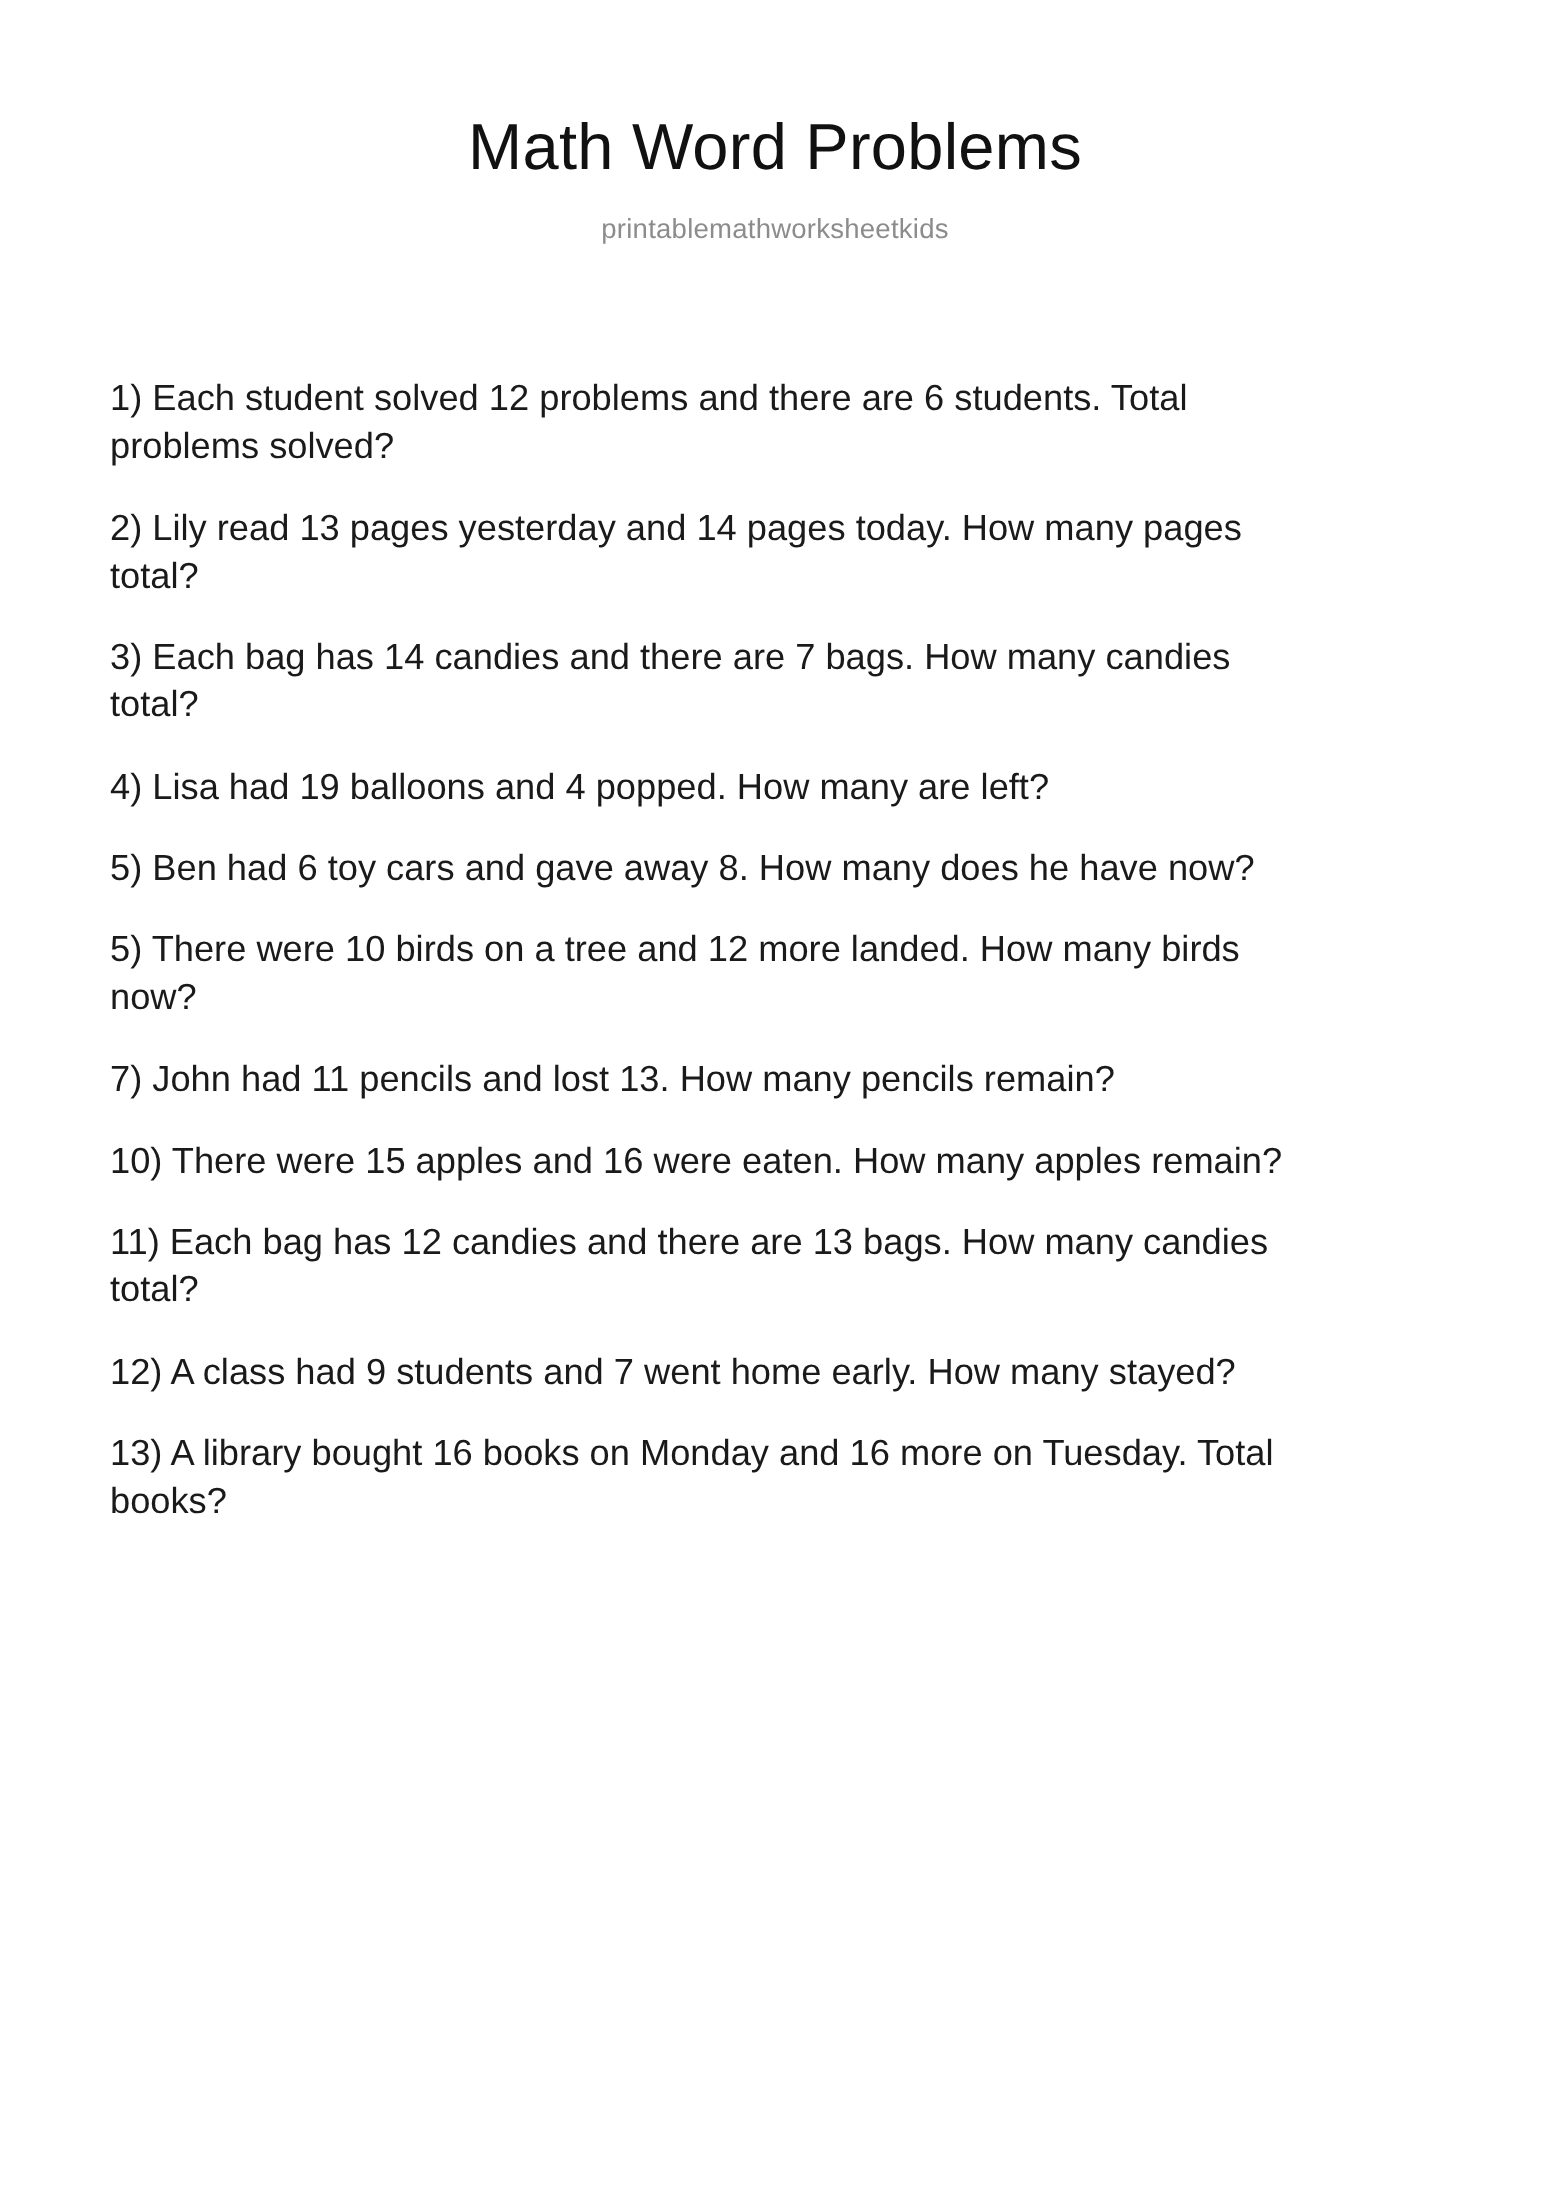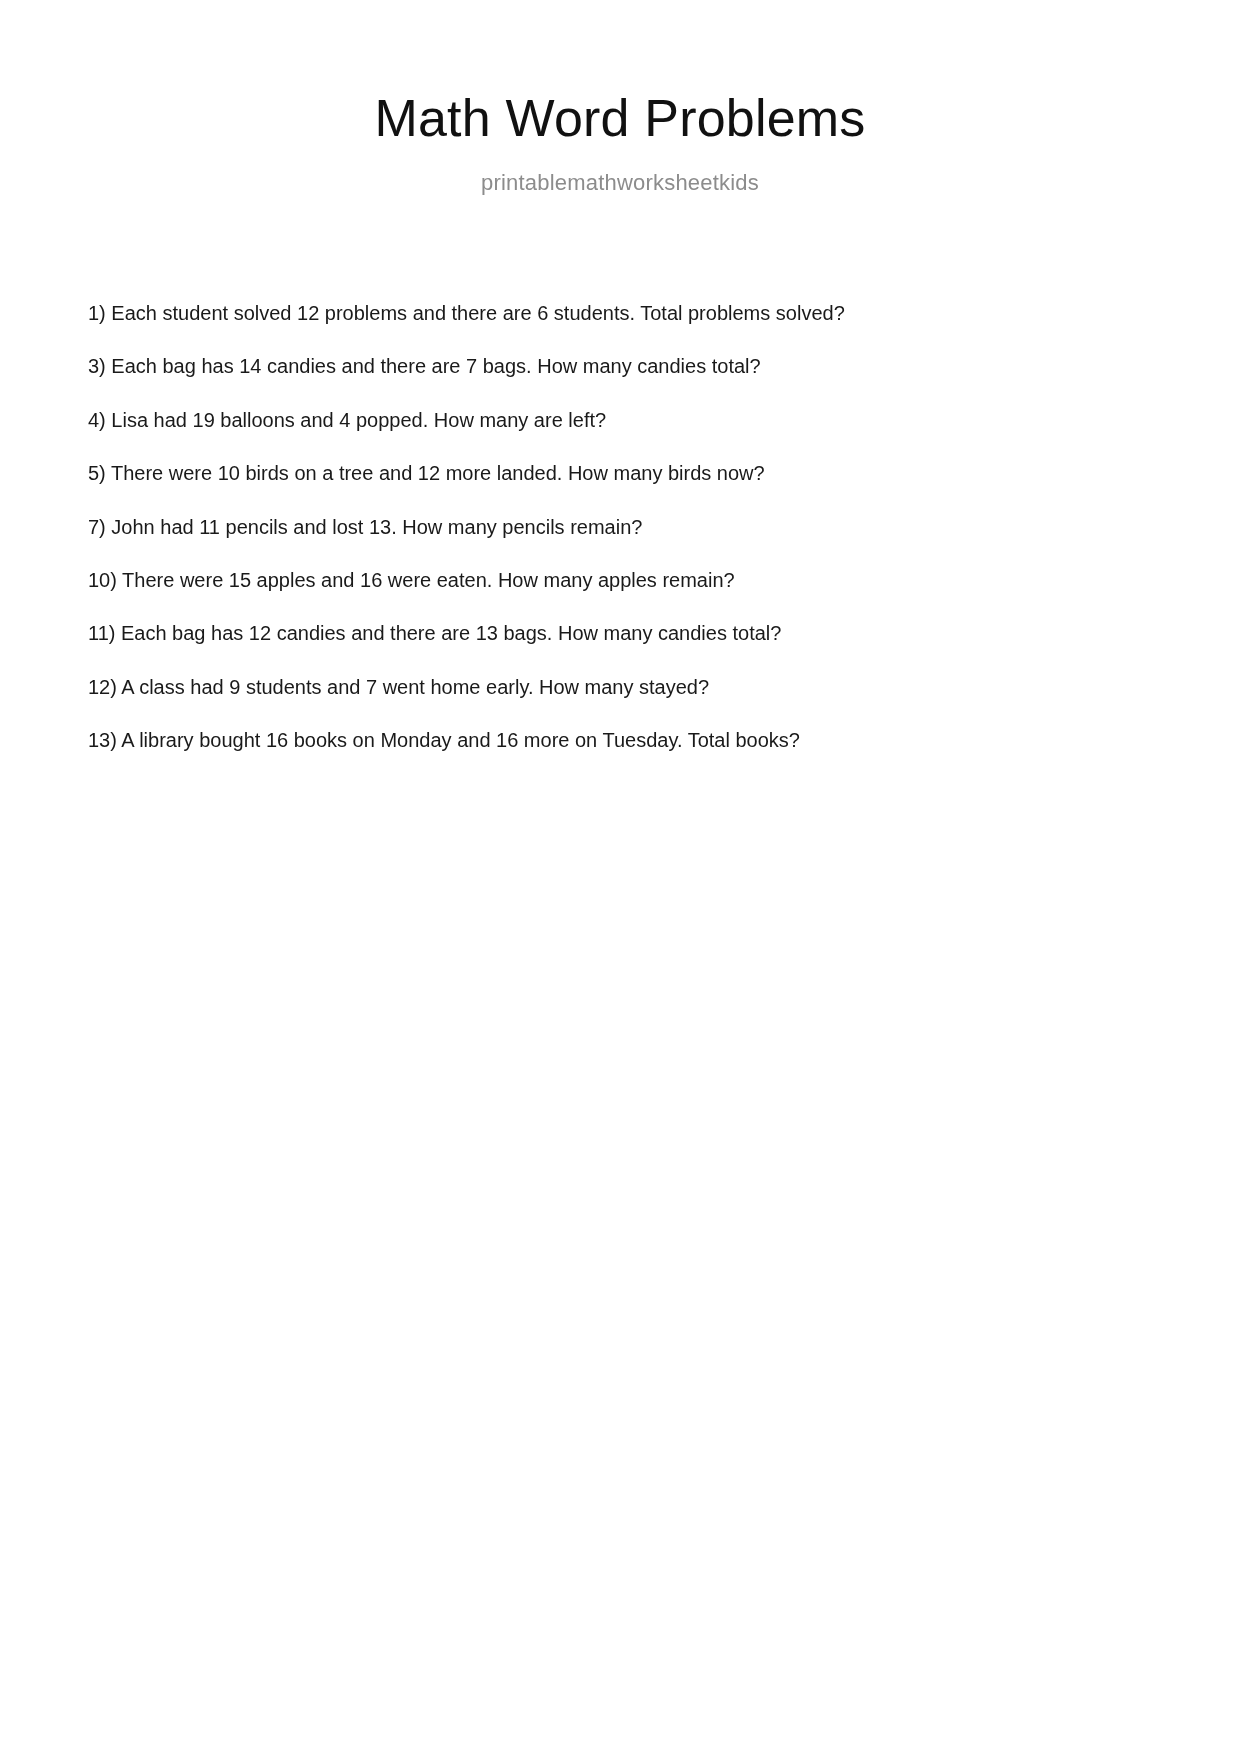--- a/index.html
+++ b/index.html
@@ -42,38 +42,40 @@
   .problems {
     margin: 0;
     padding: 0;
     list-style: none;
     position: absolute;
     top: 300px;
     left: 88px;
     right: 88px;
   }
   .problem {
-    font-size: 20px;
+    font-size: 29px;
     line-height: 1.32;
     color: #1a1a1a;
     margin-bottom: 27px;
     max-width: 945px;
   }
 </style>
 </head>
 <body>
 
 <div class="page">
   <h1 class="title">Math Word Problems</h1>
   <div class="subtitle">printablemathworksheetkids</div>
 
   <ol class="problems">
     <li class="problem">1) Each student solved 12 problems and there are 6 students. Total problems solved?</li>
+    <li class="problem">2) Lily read 13 pages yesterday and 14 pages today. How many pages total?</li>
     <li class="problem">3) Each bag has 14 candies and there are 7 bags. How many candies total?</li>
     <li class="problem">4) Lisa had 19 balloons and 4 popped. How many are left?</li>
+    <li class="problem">5) Ben had 6 toy cars and gave away 8. How many does he have now?</li>
     <li class="problem">5) There were 10 birds on a tree and 12 more landed. How many birds now?</li>
     <li class="problem">7) John had 11 pencils and lost 13. How many pencils remain?</li>
     <li class="problem">10) There were 15 apples and 16 were eaten. How many apples remain?</li>
     <li class="problem">11) Each bag has 12 candies and there are 13 bags. How many candies total?</li>
     <li class="problem">12) A class had 9 students and 7 went home early. How many stayed?</li>
     <li class="problem">13) A library bought 16 books on Monday and 16 more on Tuesday. Total books?</li>
   </ol>
 </div>
 
 </body></html>

